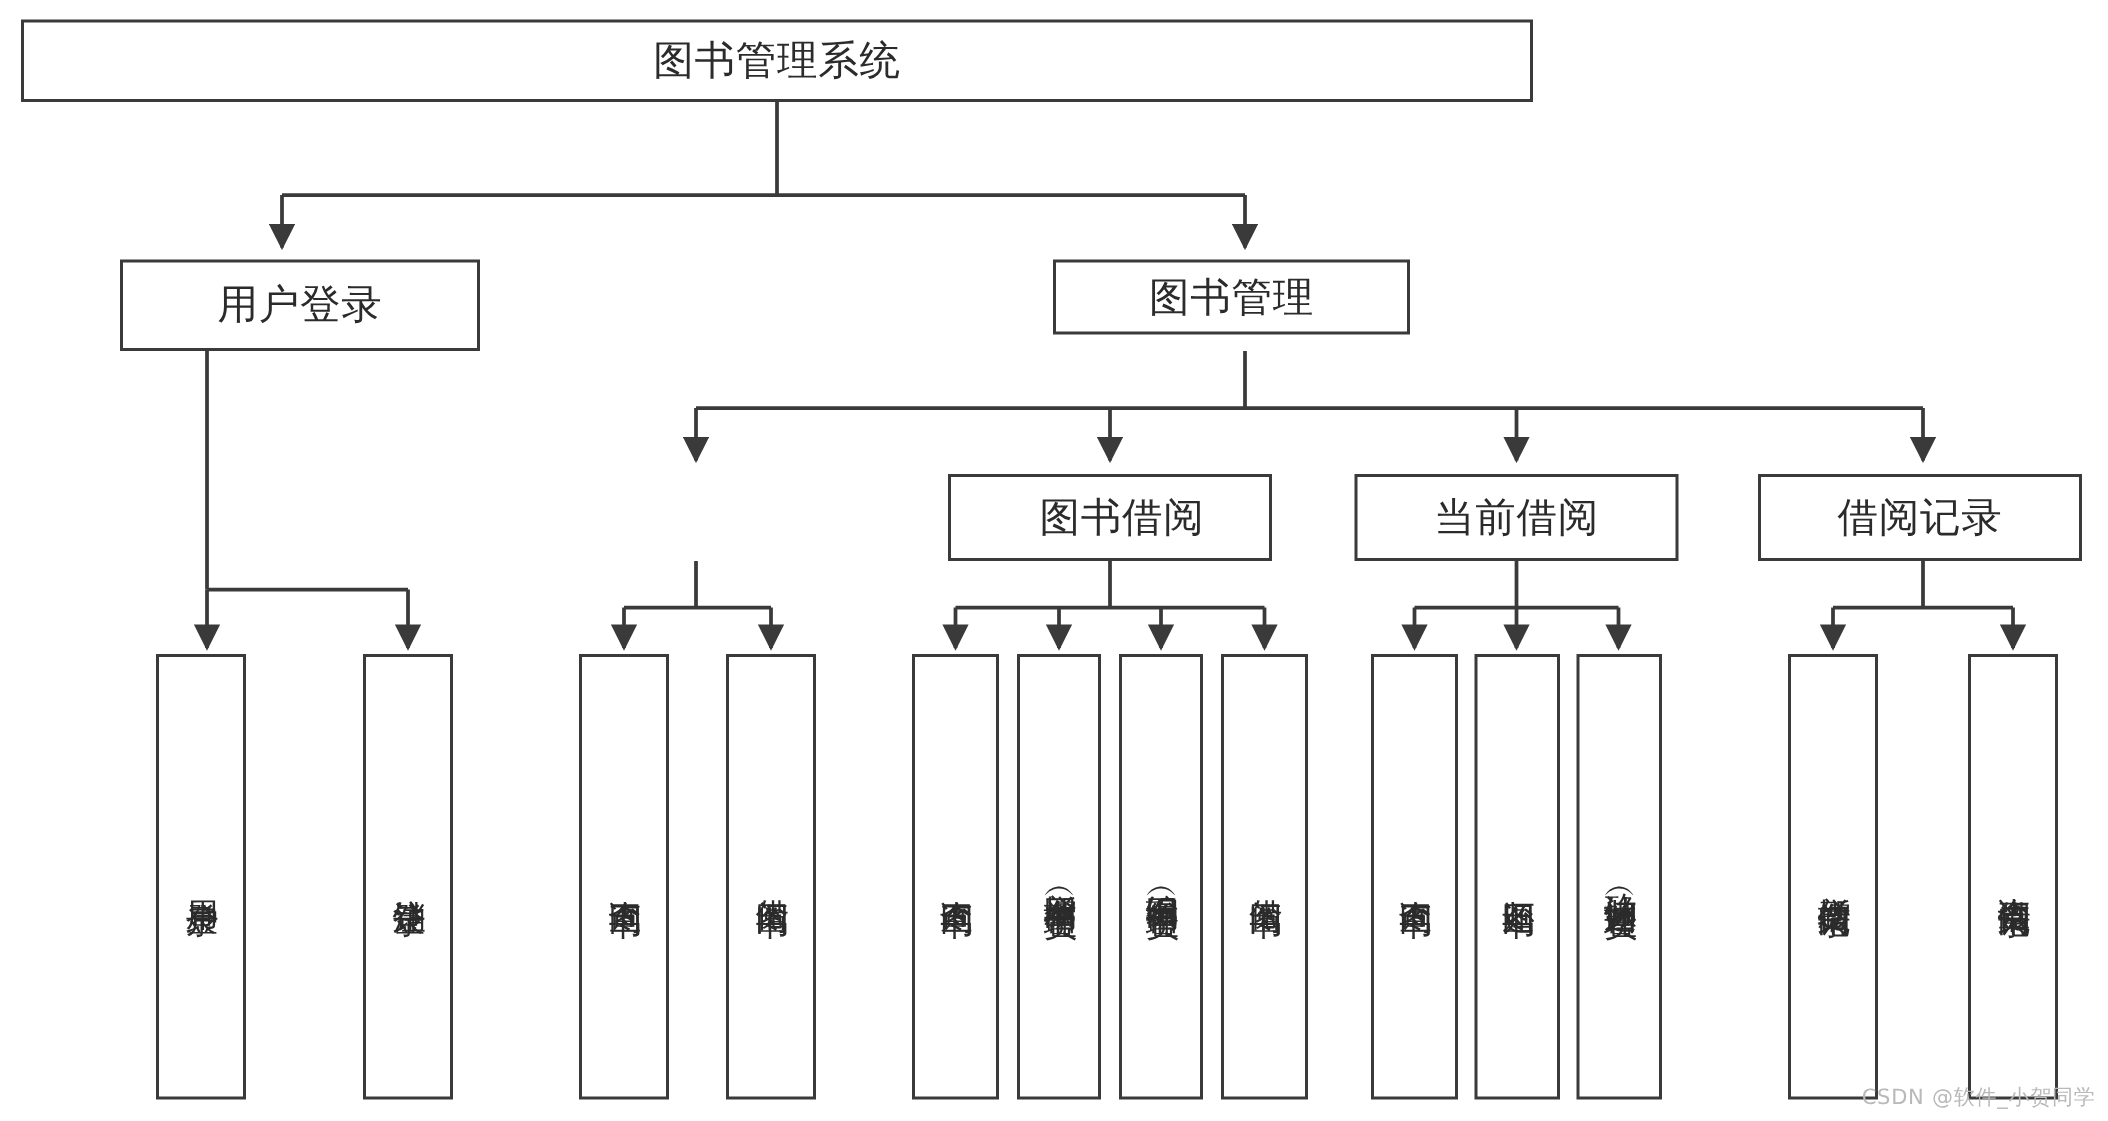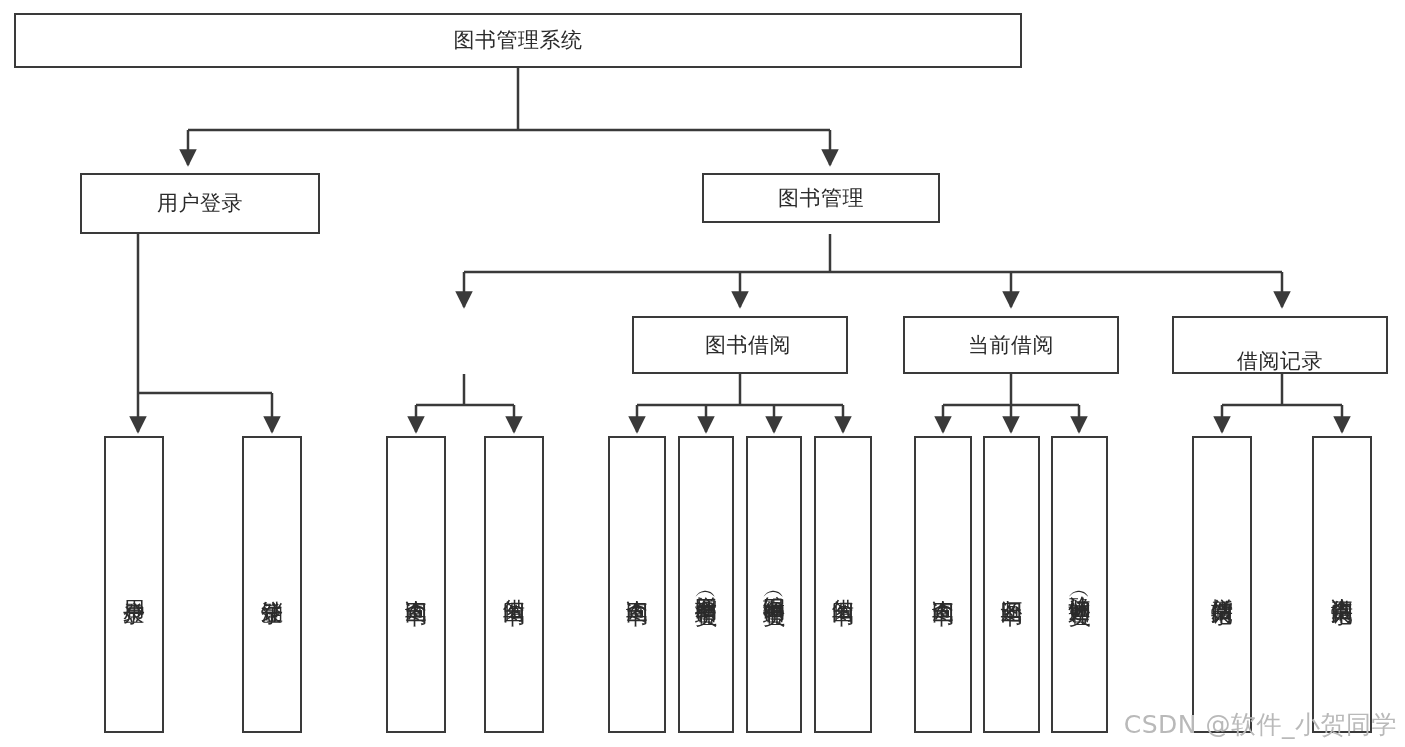--- a/index.html
+++ b/index.html
@@ -36,41 +36,41 @@
     color: #2b2b2b;
   }
   .node .lbl {
     display: block;
     text-align: center;
     line-height: 1.0;
     letter-spacing: 0.5px;
   }
   
   .node.h .lbl {
-    font-size: 21px;
+    font-size: 27px;
     white-space: nowrap;
   }
   
   .node.v {
     align-items: center;
     justify-content: center;
   }
   .node.v .lbl {
     writing-mode: vertical-rl;
     text-orientation: upright;
     font-size: 22px;
     line-height: 1.08;
     letter-spacing: 1.5px;
     max-height: 100%;
   }
   #watermark {
     position: absolute;
     right: 8px;
     bottom: 6px;
-    font-size: 25px;
+    font-size: 14px;
     color: #b9b9b9;
     white-space: nowrap;
     letter-spacing: 0.5px;
   }
 </style>
 </head>
 <body>
 
 <div id="canvas">
 
@@ -134,21 +134,21 @@
   <div class="node h" style="left:702px; top:173px; width:238px; height:50px;">
     <span class="lbl">图书管理</span>
   </div>
 
   <div class="node h" style="left:632px; top:316px; width:216px; height:58px;padding-left:16px;">
     <span class="lbl">图书借阅</span>
   </div>
   <div class="node h" style="left:903px; top:316px; width:216px; height:58px;">
     <span class="lbl">当前借阅</span>
   </div>
-  <div class="node h" style="left:1172px; top:316px; width:216px; height:58px;align-items:flex-end;">
+  <div class="node h" style="left:1172px; top:316px; width:216px; height:58px;">
     <span class="lbl">借阅记录</span>
   </div>
 
   <div class="node v" style="left:104px; top:436px; width:60px; height:297px;">
     <span class="lbl">用户登录</span>
   </div>
   <div class="node v" style="left:242px; top:436px; width:60px; height:297px;">
     <span class="lbl">注销登录</span>
   </div>
 

